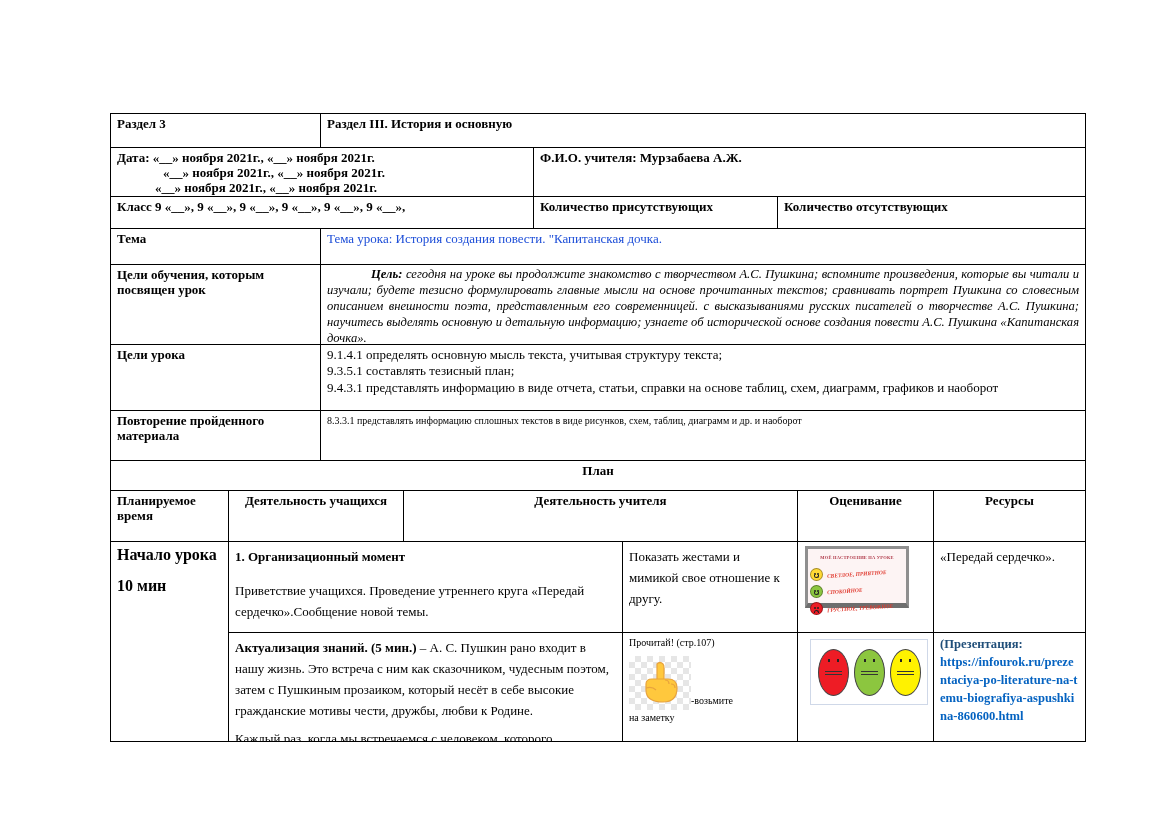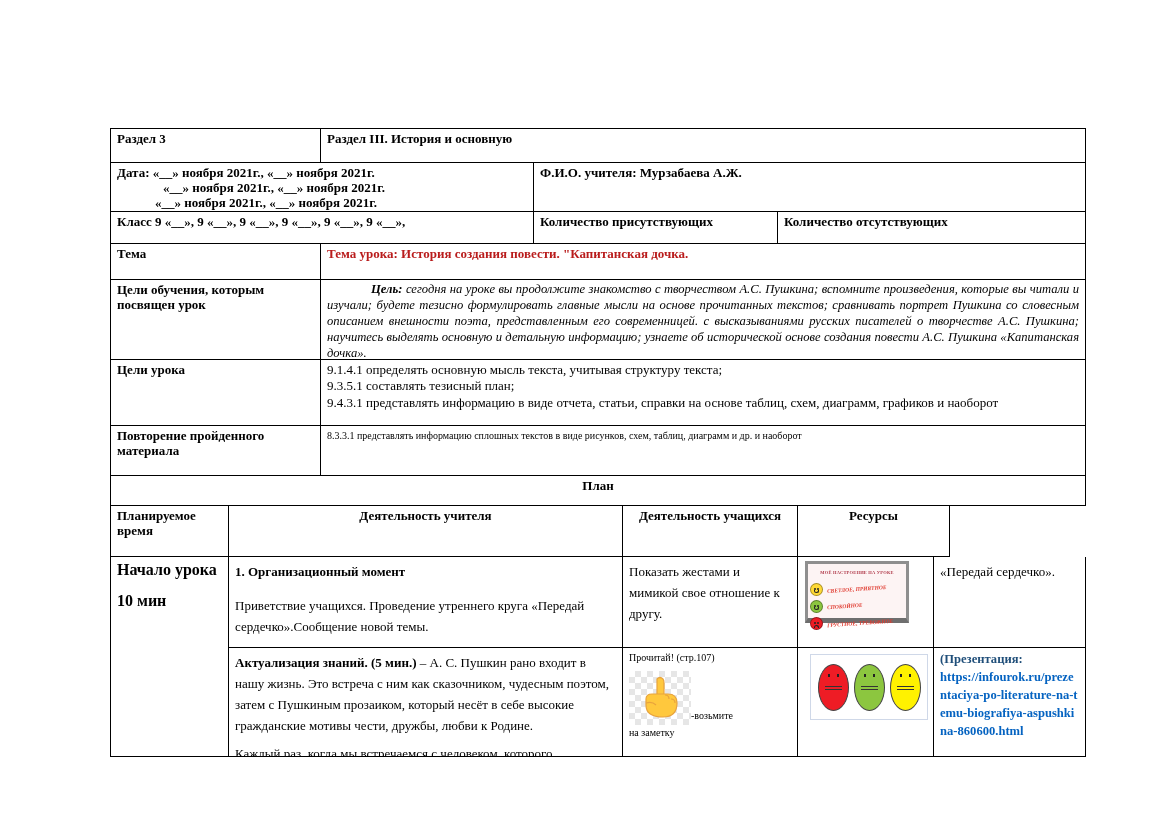--- a/index.html
+++ b/index.html
@@ -1,19 +1,19 @@
 <!DOCTYPE html>
 <html><head>
 <meta charset="utf-8">
 <style>
   * { margin:0; padding:0; box-sizing:border-box; }
   html,body { width:1170px; height:827px; background:#ffffff; }
   body { font-family:"Liberation Serif", serif; color:#000; position:relative; }
 
-  .doc-table { position:absolute; left:110px; top:128px; width:976px;
+  .doc-table { position:absolute; left:110px; top:113px; width:976px;
                border-top:1px solid #000; border-left:1px solid #000; }
   .trow { display:flex; }
   .c { border-right:1px solid #000; border-bottom:1px solid #000;
        padding:2px 6px; overflow:hidden; font-size:13px; line-height:15px; }
   .bold { font-weight:bold; }
 
   
   .h-r1 .c { height:34px; }
   .h-r2 .c { height:49px; }
   .h-r3 .c { height:32px; }
@@ -31,21 +31,21 @@
   .w-fio   { width:552px; }
   .w-pres  { width:244px; }
   .w-abs   { width:308px; }
   .w-full  { width:975px; }
   .w-pA { width:118px; } .w-pB { width:394px; } .w-pC { width:175px; }
   .w-pD { width:136px; } .w-pE { width:152px; }
 
   .indent2 { padding-left:46px; }
   .indent3 { padding-left:38px; }
 
-  .topic-green { color:#b91c1c; font-weight:bold; }
+  .topic-green { color:#1d4ed8; font-weight:normal; }
   .goal-par { font-style:italic; text-align:justify; font-size:12.6px; line-height:15.9px; }
   .goal-par b { font-weight:bold;margin-left:44px; }
   .goals-lines { font-size:13px; line-height:16.4px; padding-top:2px; }
   .rep-text { font-size:10px; }
 
   .center { text-align:center; }
   .phead { display:flex; align-items:flex-start; justify-content:center; text-align:left; font-weight:bold; }
 
   
   .plan-body { display:flex; }
@@ -145,22 +145,23 @@
     <div class="c w-label bold">Повторение пройденного материала</div>
     <div class="c w-wide rep-text">8.3.3.1 представлять информацию сплошных текстов в виде рисунков, схем, таблиц, диаграмм и др. и наоборот</div>
   </div>
 
   <div class="trow h-plan">
     <div class="c w-full center bold">План</div>
   </div>
 
   <div class="trow h-phead">
     <div class="c w-pA phead">Планируемое время</div>
+    <div class="c w-pC phead">Деятельность учащихся</div>
     <div class="c w-pB phead">Деятельность учителя</div>
-    <div class="c w-pC phead">Деятельность учащихся</div>
+    <div class="c w-pD phead">Оценивание</div>
     <div class="c w-pE phead">Ресурсы</div>
   </div>
 
   <div class="plan-body">
 
     <div class="pA-cell">
       <div>Начало урока</div>
       <div class="gap"></div>
       <div>10 мин</div>
     </div>

